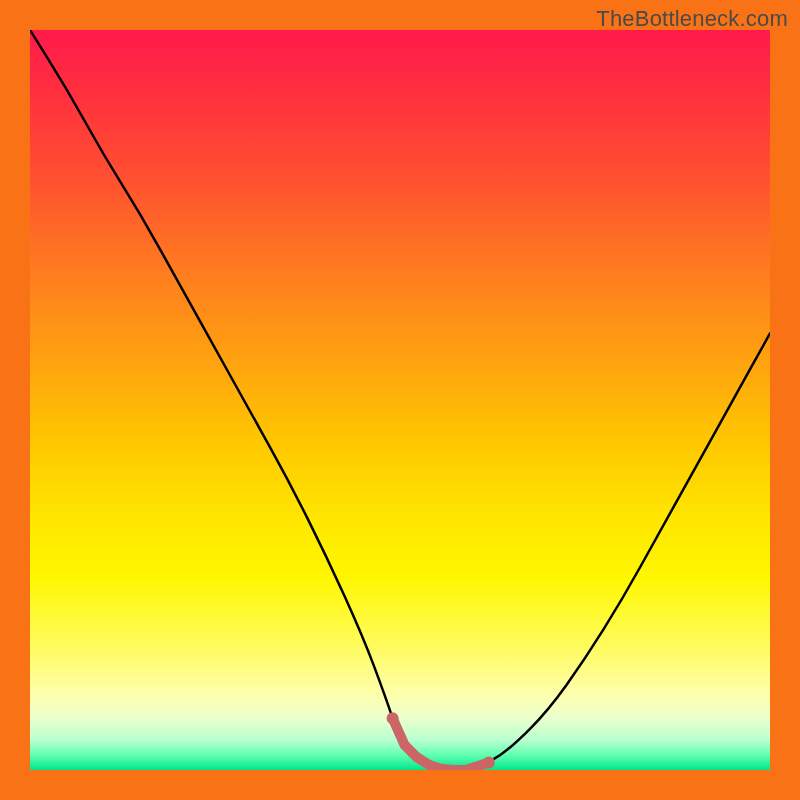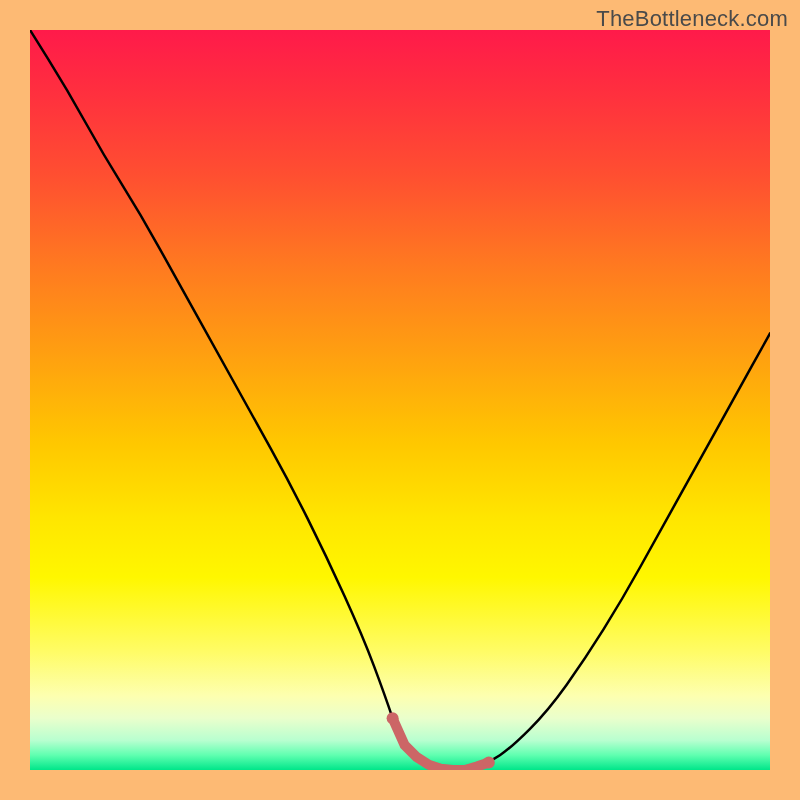--- a/index.html
+++ b/index.html
@@ -10,21 +10,21 @@
     background: #000;
     overflow: hidden;
     font-family: Arial, Helvetica, sans-serif;
   }
   .frame {
     position: absolute;
     left: 0;
     top: 0;
     width: 800px;
     height: 800px;
-    background: #fdba74;
+    background: #f97316;
   }
   .plot {
     position: absolute;
     left: 30px;
     top: 30px;
     width: 740px;
     height: 740px;
     overflow: hidden;
   }
   .gradient {

